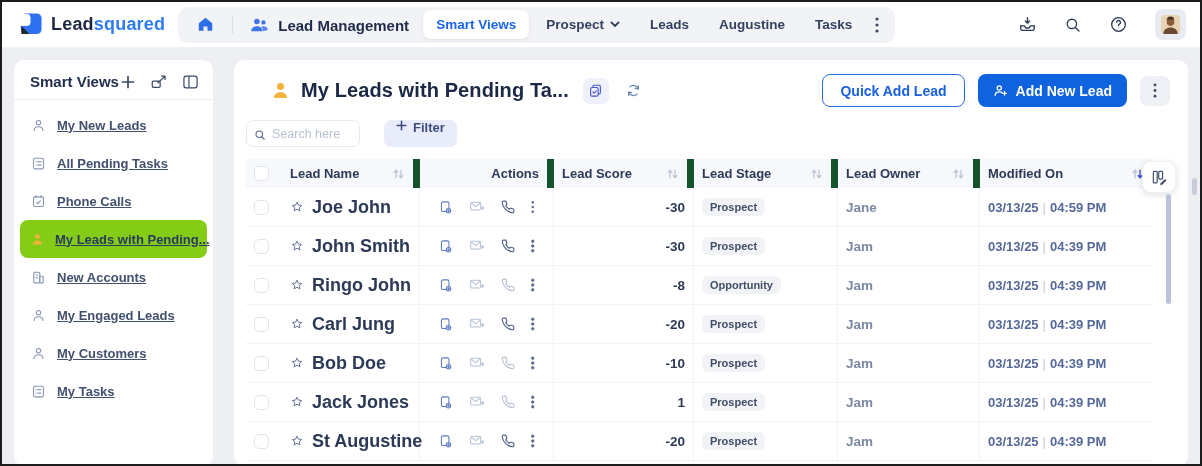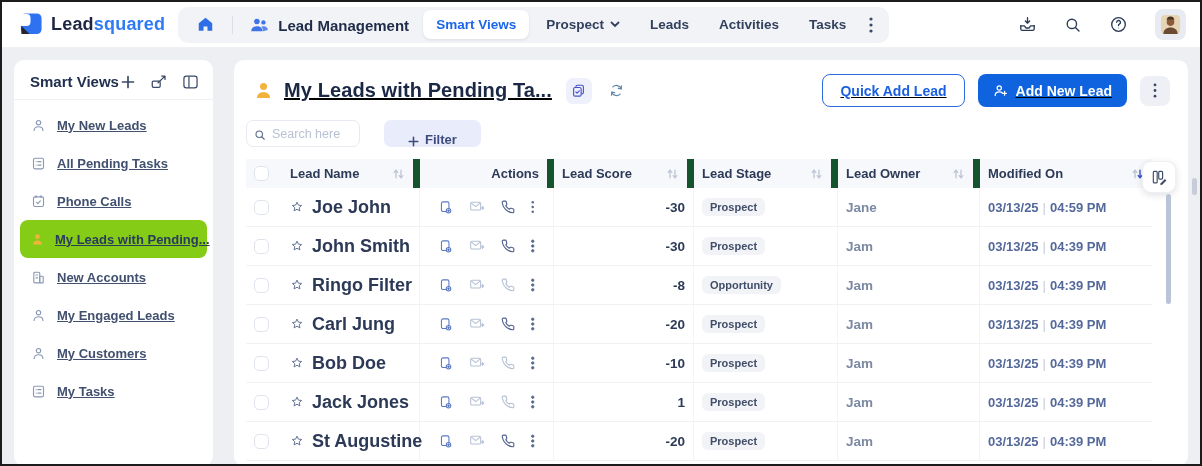--- a/index.html
+++ b/index.html
@@ -33,36 +33,36 @@
   .sb-head-icons > span { cursor:pointer; display:flex; }
   .sb-divider { height:1px; background:#edf0f4; margin:0 0 6px 0; }
   .sb-item { height:38px; margin:0 6px; padding-left:10px; border-radius:8px; display:flex; align-items:center; gap:10px; cursor:pointer; }
   .sb-item .lbl { font-size:13px; font-weight:600; color:#41506e; white-space:nowrap;text-decoration:underline; }
   .sb-item.active { background:#84cc16; }
   .sb-item.active .lbl { color:#2a3a5c; }
   .sb-icon { width:17px; display:flex; justify-content:center; }
 
   
   .main { position:absolute; left:232px; top:58px; width:954px; height:406px; background:#fff; border-radius:10px; overflow:hidden; }
-  .main-head { display:flex; align-items:center; padding:14px 18px 10px 19px;text-decoration:underline; }
+  .main-head { display:flex; align-items:center; padding:14px 18px 10px 36px; }
   .title-wrap { display:flex; align-items:center; gap:10px; }
   .page-title { font-size:20px; font-weight:800; color:#1b2845; letter-spacing:.1px; white-space:nowrap; }
   .chip-btn { width:26px; height:26px; background:#eef0fb; border-radius:7px; display:flex; align-items:center; justify-content:center; cursor:pointer; margin-left:4px; }
   .refresh-btn { margin-left:6px; cursor:pointer; display:flex; }
   .head-actions { margin-left:auto; display:flex; align-items:center; gap:13px; }
   .btn-outline { height:33px; padding:0 17px; border:1.5px solid #2c6ae3; border-radius:8px; background:#fff; color:#1a5fe0; font-size:14px; font-weight:700; cursor:pointer; font-family:inherit; }
   .btn-primary { height:33px; padding:0 15px; border:none; border-radius:8px; background:#0f63de; color:#fff; font-size:14px; font-weight:700; cursor:pointer; display:flex; align-items:center; gap:8px; font-family:inherit; }
   .btn-kebab { width:30px; height:30px; border:none; border-radius:8px; background:#eef0f5; cursor:pointer; display:flex; align-items:center; justify-content:center; }
 
   .toolbar { display:flex; align-items:center; gap:24px; padding:3px 20px 12px 12px; }
   .search-box { position:relative; width:114px; height:27px; }
   .search-box input { width:100%; height:100%; border:1px solid #e6e9f0; border-radius:7px; padding:0 6px 0 25px; font-size:12.5px; color:#33415e; font-family:inherit; outline:none; }
   .search-box input::placeholder { color:#b9c2d2; }
   .search-box .mag { position:absolute; left:8px; top:7px; }
-  .btn-filter { height:27px; padding:0 24px; border:none; border-radius:7px; background:#e9ecfa; color:#3d4c7c; font-size:13px; font-weight:700; cursor:pointer; display:flex; align-items:flex-end; gap:6px; font-family:inherit; }
+  .btn-filter { height:27px; padding:0 12px; border:none; border-radius:7px; background:#e9ecfa; color:#3d4c7c; font-size:13px; font-weight:700; cursor:pointer; display:flex; align-items:flex-start; gap:6px; font-family:inherit; }
 
   
   .table { margin:0 0 0 12px; width:906px; }
   .trow { display:flex; align-items:center; }
   .thead { background:#f7f8fb; height:29px; }
   .th { font-size:13px; font-weight:700; color:#2c3a57; display:flex; align-items:center; justify-content:space-between; padding:0 8px; height:100%; border-right:7px solid #14532d; cursor:pointer; }
   .tbody .trow { height:39px; border-bottom:1px solid #f0f2f6; }
   .td { height:100%; display:flex; align-items:center; padding:0 8px; border-right:1px solid #f2f4f8; }
   .col-select { width:36px; border-right:none !important; justify-content:flex-start; padding-left:8px; cursor:default; }
   .col-name { width:138px; }
@@ -127,21 +127,21 @@
         <span>Lead Management</span>
       </span>
       <span class="nav-tab active">Smart Views</span>
       <span class="nav-tab">
         <span>Prospect</span>
         <svg width="10" height="7" viewBox="0 0 10 7" fill="none" stroke="#33415e" stroke-width="1.8" stroke-linecap="round">
             <path d="M1.5 1.5 L5 5 L8.5 1.5"></path>
           </svg>
       </span>
       <span class="nav-tab">Leads</span>
-      <span class="nav-tab">Activities</span>
+      <span class="nav-tab">Augustine</span>
       <span class="nav-tab">Tasks</span>
       <span class="nav-kebab">
         <svg width="4" height="16" viewBox="0 0 4 16" fill="#3a4a66">
             <circle cx="2" cy="2" r="1.6"></circle>
             <circle cx="2" cy="8" r="1.6"></circle>
             <circle cx="2" cy="14" r="1.6"></circle>
           </svg>
       </span>
     </div>
 
@@ -495,21 +495,21 @@
         <div class="trow">
           <div class="td col-select">
               <span class="checkbox"></span>
             </div>
           <div class="td col-name">
             <span class="star">
                 <svg width="14" height="14" viewBox="0 0 24 24" fill="none" stroke="#5a6b8e" stroke-width="1.6" stroke-linejoin="round">
                   <path d="M12 3.6 L14.4 8.8 20 9.4 15.8 13.1 17 18.7 12 15.8 7 18.7 8.2 13.1 4 9.4 9.6 8.8 Z"></path>
                 </svg>
               </span>
-            <span class="lead-name">Ringo Filter</span>
+            <span class="lead-name">Ringo John</span>
           </div>
           <div class="td col-actions">
             <span class="act note">
                 <svg width="15" height="15" viewBox="0 0 24 24" fill="none" stroke-width="1.7" stroke-linecap="round">
                   <rect x="5.5" y="3" width="12" height="15.5" rx="2.5"></rect>
                   <circle cx="16.8" cy="17.2" r="3.6" fill="#fff"></circle>
                   <path d="M16.8 15.5 v3.4 M15.1 17.2 h3.4"></path>
                 </svg>
               </span>
             <span class="act email">

